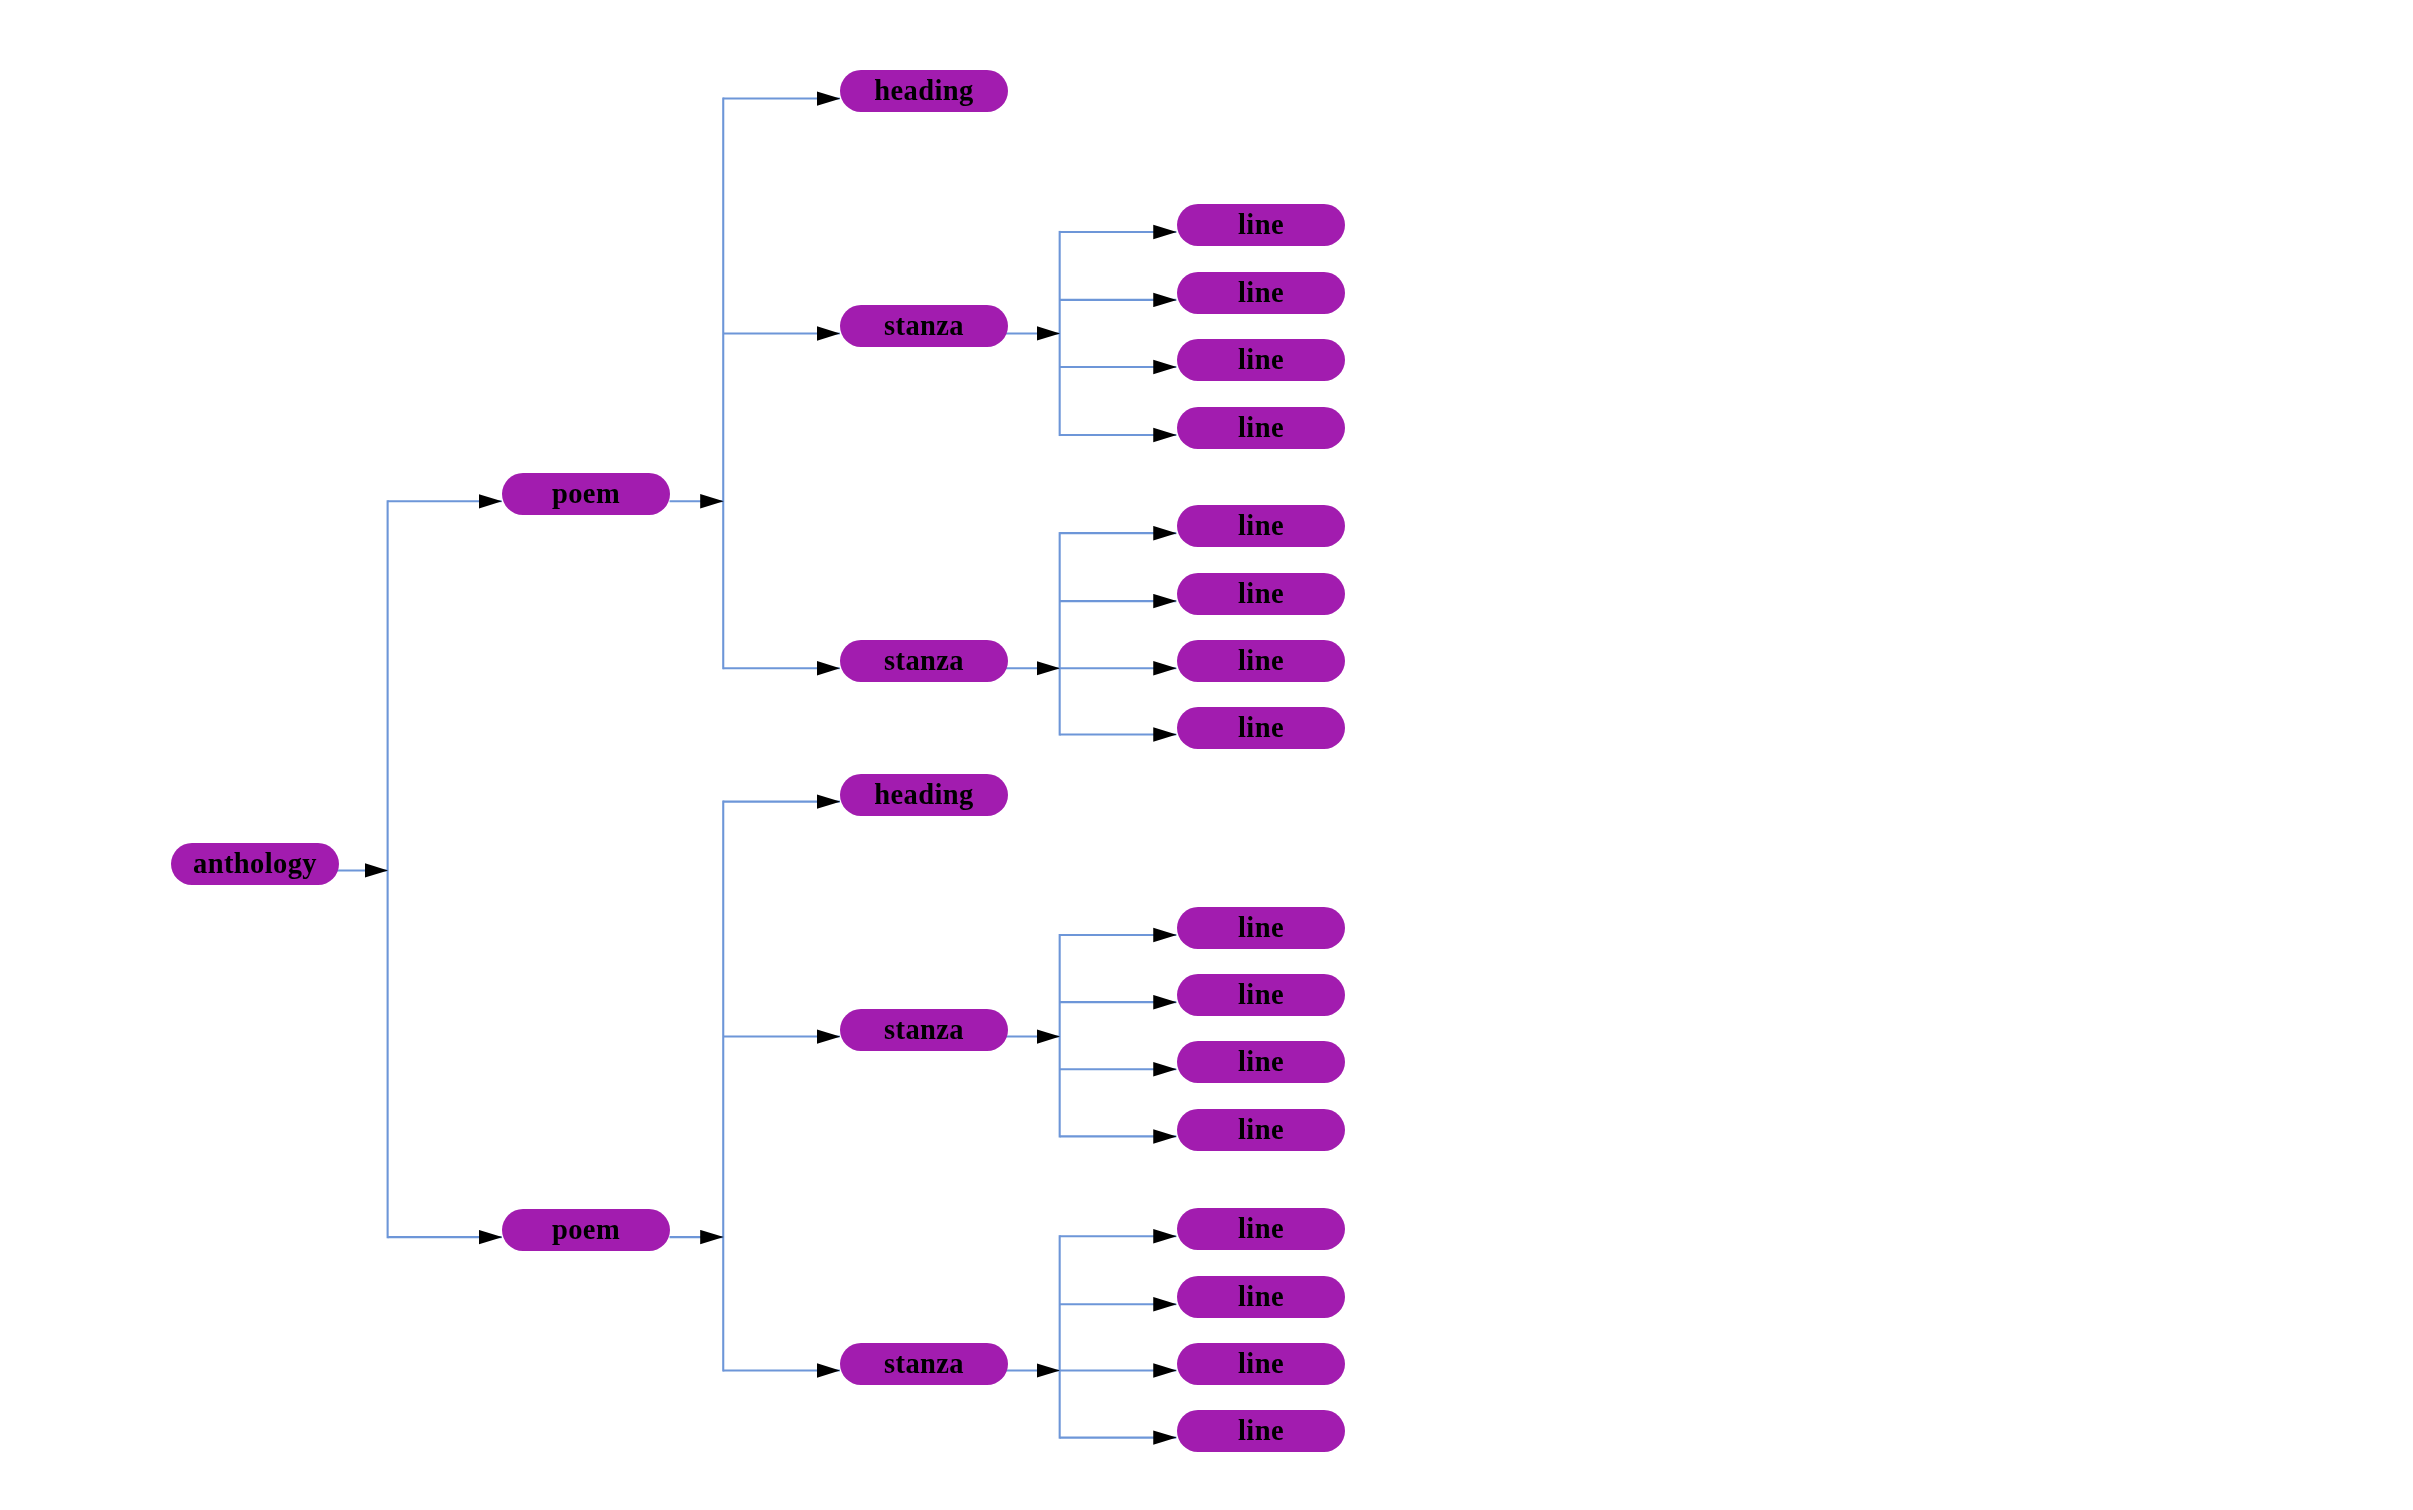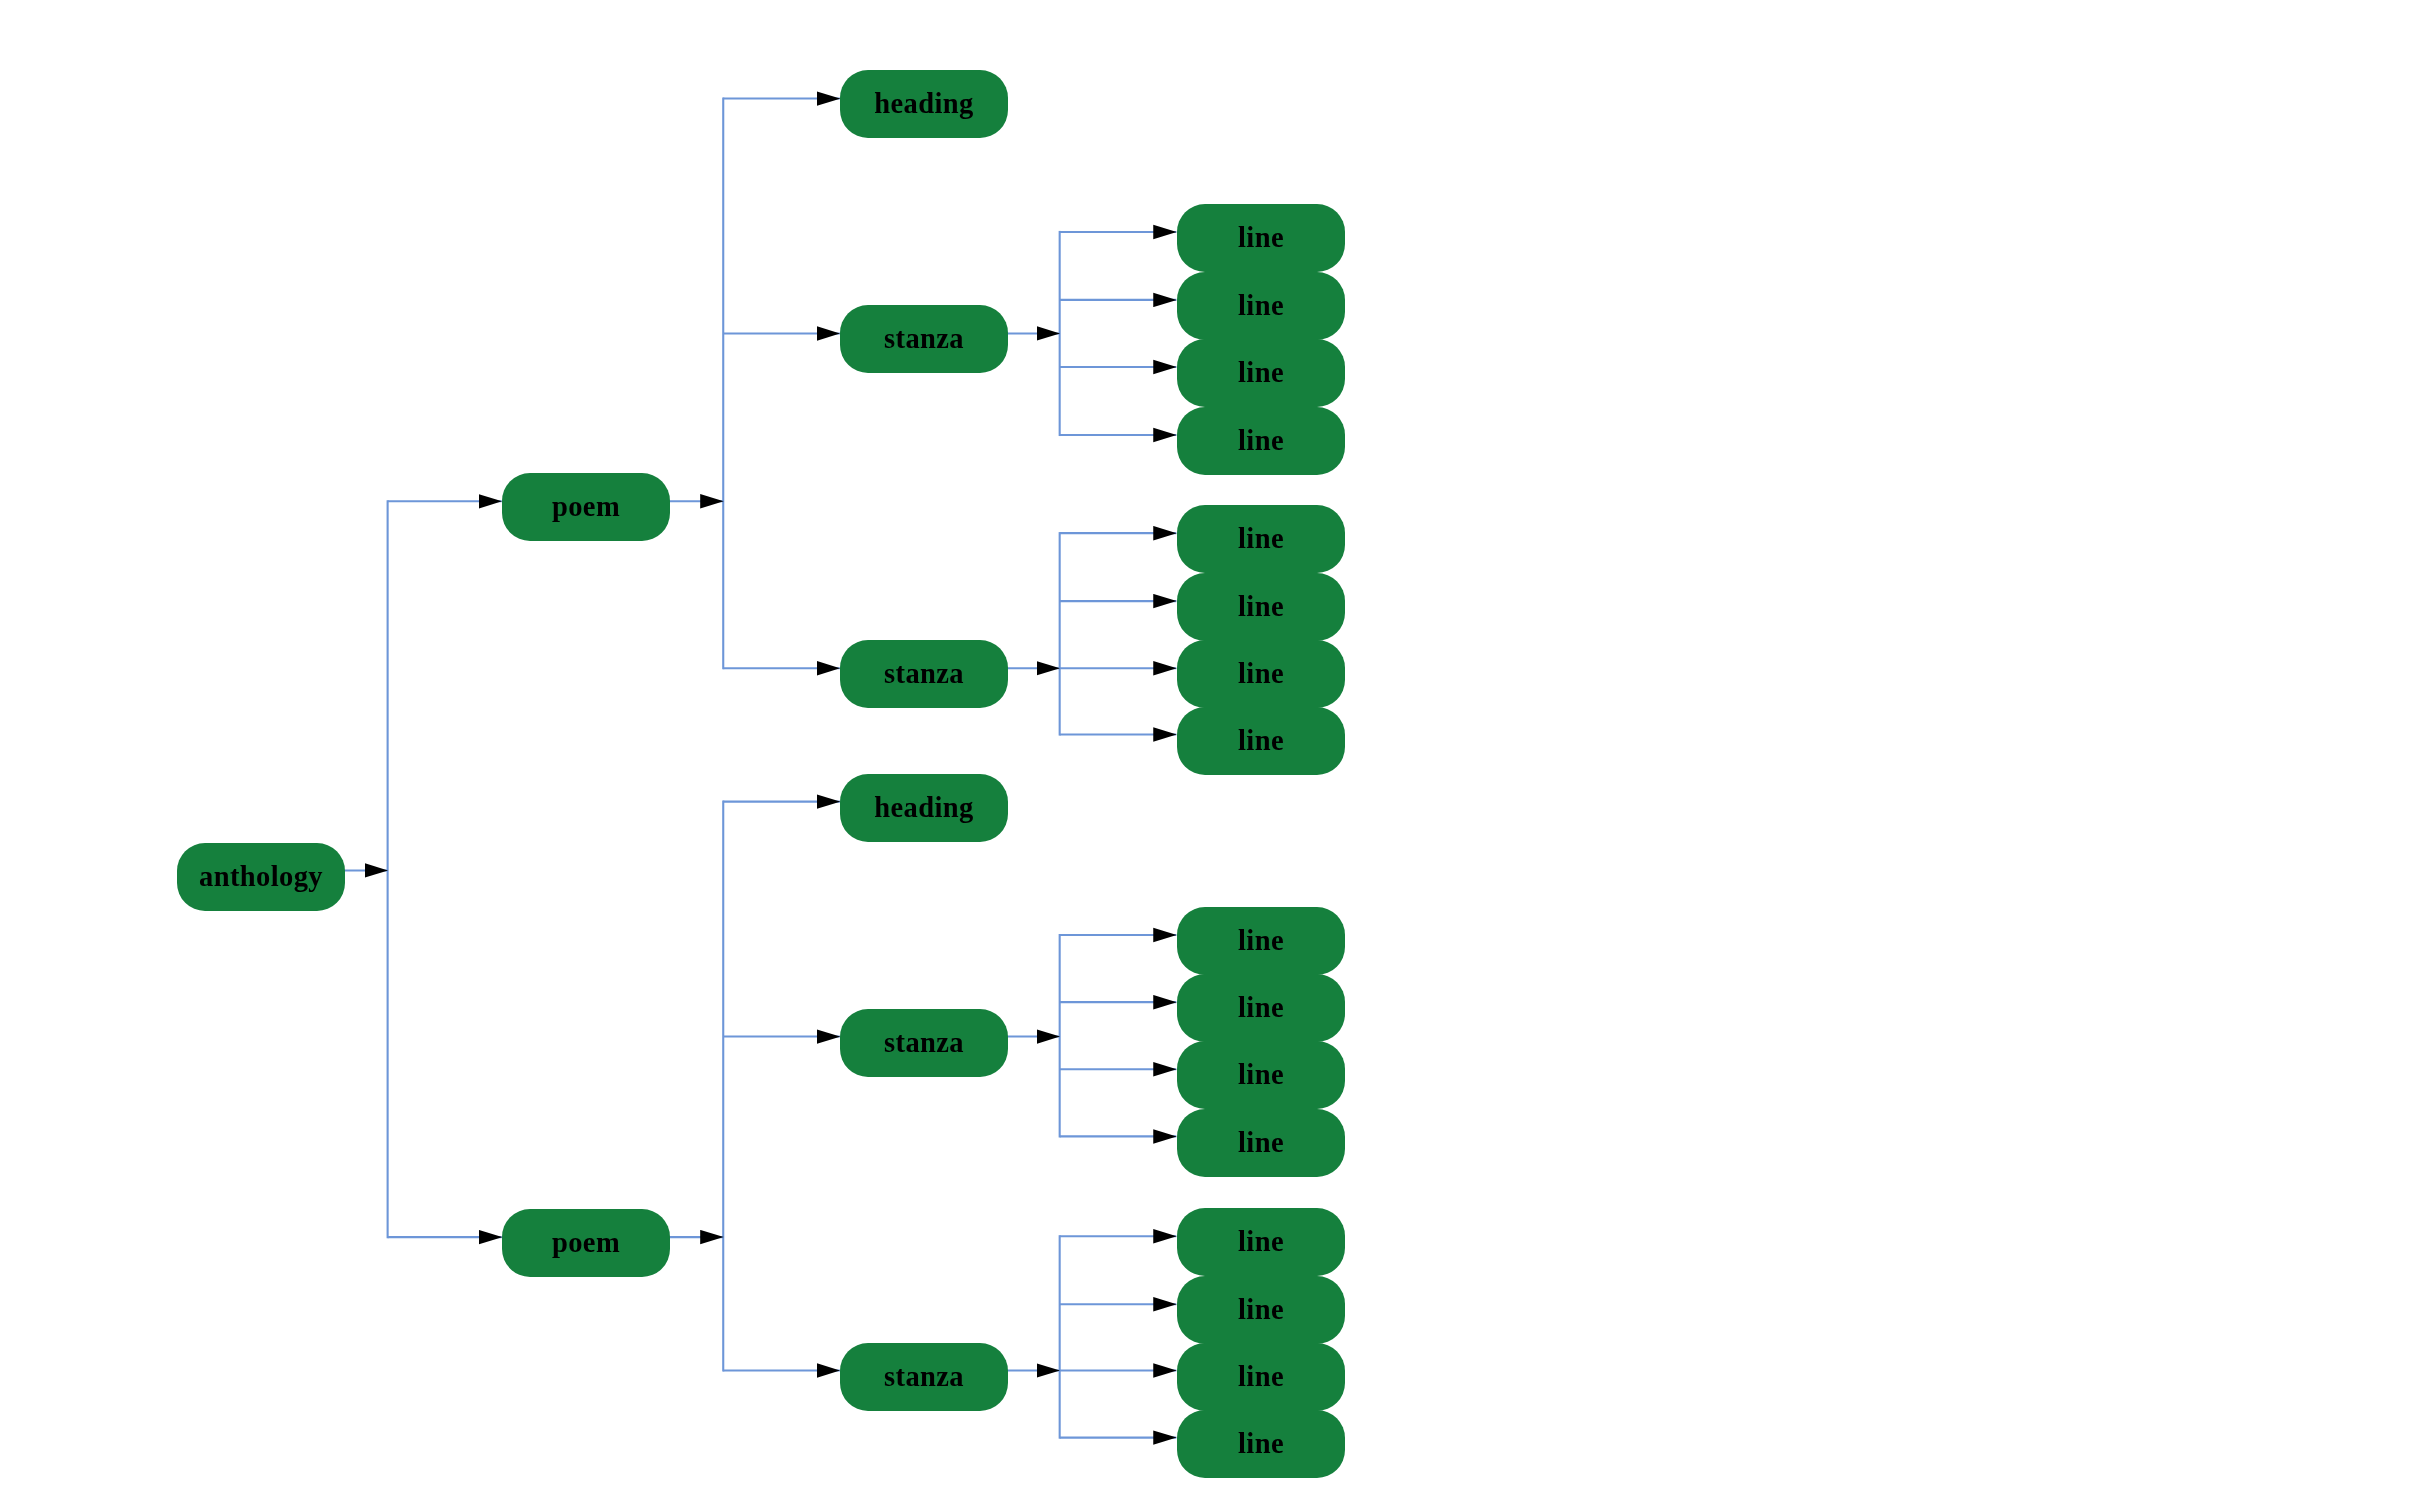--- a/index.html
+++ b/index.html
@@ -16,23 +16,23 @@
     font-family: "Liberation Serif", serif;
   }
   #edges {
     position: absolute;
     left: 0;
     top: 0;
   }
   .node {
     position: absolute;
     width: 168px;
-    height: 68px;
+    height: 42px;
     border-radius: 28px;
-    background: #15803d;
+    background: #a21caf;
     display: flex;
     align-items: center;
     justify-content: center;
     font-weight: bold;
     font-size: 28.5px;
     color: #000000;
     letter-spacing: 0.4px;
   }
   .edge {
     stroke: #6d96d8;
@@ -96,21 +96,21 @@
     <path class="edge" marker-end="url(#arrow)" d="M1263,1194 H1402"></path>
     <path class="edge" marker-end="url(#arrow)" d="M1263,1274 H1402"></path>
     <path class="edge" marker-end="url(#arrow)" d="M1263,1354 H1402"></path>
 
     <path class="edge" marker-end="url(#arrow)" d="M1263,1473 H1402"></path>
     <path class="edge" marker-end="url(#arrow)" d="M1263,1554 H1402"></path>
     <path class="edge" marker-end="url(#arrow)" d="M1263,1633 H1402"></path>
     <path class="edge" marker-end="url(#arrow)" d="M1263,1713 H1402"></path>
   </svg>
 
-  <div class="node" style="left:177px; top:843px;">anthology</div>
+  <div class="node" style="left:171px; top:843px;">anthology</div>
 
   <div class="node" style="left:502px; top:473px;">poem</div>
   <div class="node" style="left:840px; top:70px;">heading</div>
   <div class="node" style="left:840px; top:305px;">stanza</div>
   <div class="node" style="left:1177px; top:204px;">line</div>
   <div class="node" style="left:1177px; top:272px;">line</div>
   <div class="node" style="left:1177px; top:339px;">line</div>
   <div class="node" style="left:1177px; top:407px;">line</div>
   <div class="node" style="left:840px; top:640px;">stanza</div>
   <div class="node" style="left:1177px; top:505px;">line</div>

